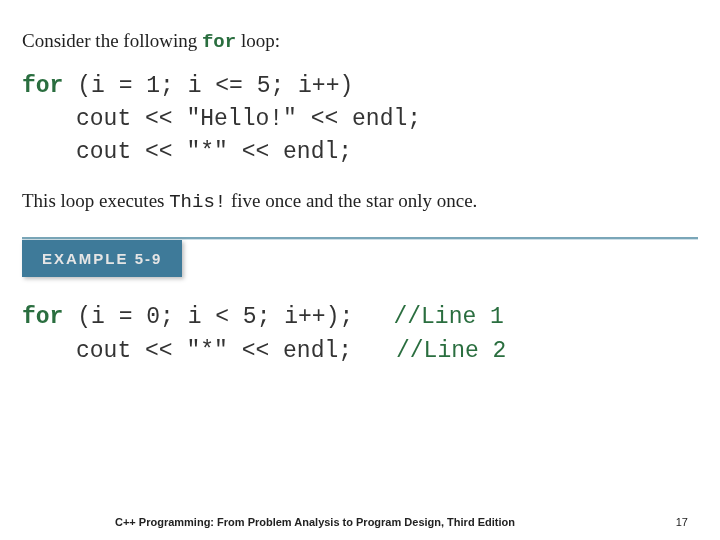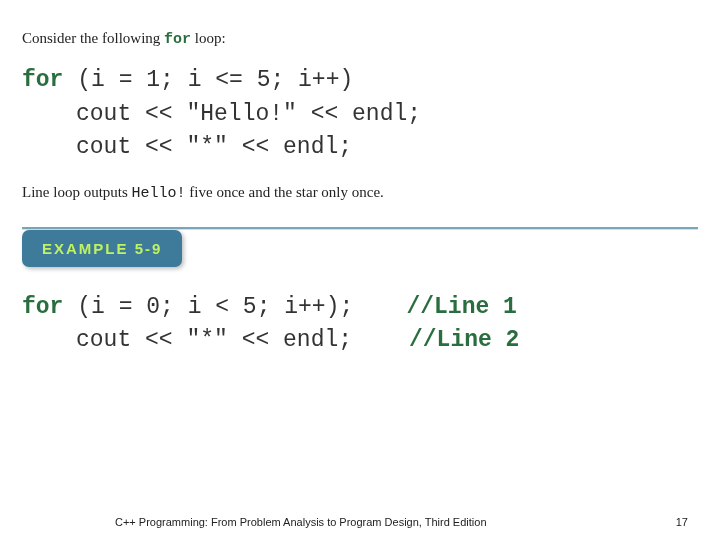--- a/index.html
+++ b/index.html
@@ -13,21 +13,21 @@
     position: relative;
   }
   .page {
     padding: 20px 22px 0 22px;
     box-sizing: border-box;
     width: 720px;
     height: 540px;
     position: relative;
   }
   .body-text {
-    font-size: 15px;
+    font-size: 19px;
     line-height: 1.35;
     margin: 8px 0 14px 0;
     font-family: Georgia, 'Times New Roman', serif;
   }
   .mono {
     font-family: 'Courier New', Courier, monospace;
   }
   pre.code {
     font-family: 'Courier New', Courier, monospace;
     font-size: 23px;
@@ -35,55 +35,54 @@
     margin: 6px 0 18px 0;
     white-space: pre;
     color: #333;
   }
   .kw-for {
     color: #2a6e3f; 
     font-weight: bold;
   }
   .cmt {
     color: #2a6e3f;
-    font-weight: bold;
-    margin-left: 13px;
+    font-weight: normal;
   }
   .divider {
     border-top: 2px solid #7aa6b8;
     border-bottom: 1px solid #cfe0e8;
     height: 0;
     margin: 22px 0 0 0;
   }
   .example-badge {
     display: inline-block;
     background: #3e7a99;
-    color: #bef264;
+    color: #e5e5e5;
     font-family: Arial, Helvetica, sans-serif;
     font-weight: bold;
     letter-spacing: 2px;
     font-size: 15px;
     padding: 10px 20px;
     margin: 0 0 18px 0;
     box-shadow: 2px 2px 4px rgba(0,0,0,0.25);
-    border-radius: 7px;
   }
   .footer {
     position: absolute;
     left: 0;
     right: 0;
     bottom: 12px;
     font-family: Arial, Helvetica, sans-serif;
     font-size: 11px;
     color: #222;
   }
   .footer-text {
     position: absolute;
     left: 115px;
     bottom: 0;
+    font-weight: bold;
   }
   .footer-page {
     position: absolute;
     right: 32px;
     bottom: 0;
   }
   .indent1 { padding-left: 54px; display: inline-block; }
   .col2 { display:inline-block; }
 </style>
 </head>
@@ -93,21 +92,21 @@
 
   <p class="body-text">
     <span>Consider the following </span><span class="mono kw-for">for</span><span> loop:</span>
   </p>
 
   <pre class="code"><span class="kw-for">for</span><span> (i = 1; i &lt;= 5; i++)</span>
 <span class="indent1">cout &lt;&lt; "Hello!" &lt;&lt; endl;</span>
 <span class="indent1">cout &lt;&lt; "*" &lt;&lt; endl;</span></pre>
 
   <p class="body-text">
-    <span>Line loop outputs </span><span class="mono">Hello!</span><span> five once and the star only once.</span>
+    <span>This loop executes </span><span class="mono">This!</span><span> five once and the star only once.</span>
   </p>
 
   <div class="divider"></div>
 
   <div class="example-badge">EXAMPLE 5-9</div>
 
 
   <pre class="code"><span class="kw-for">for</span><span class="col2" style="width:330px;"> (i = 0; i &lt; 5; i++);</span><span class="cmt">//Line 1</span>
 <span class="indent1 col2" style="width:320px;">cout &lt;&lt; "*" &lt;&lt; endl;</span><span class="cmt">//Line 2</span></pre>
 

